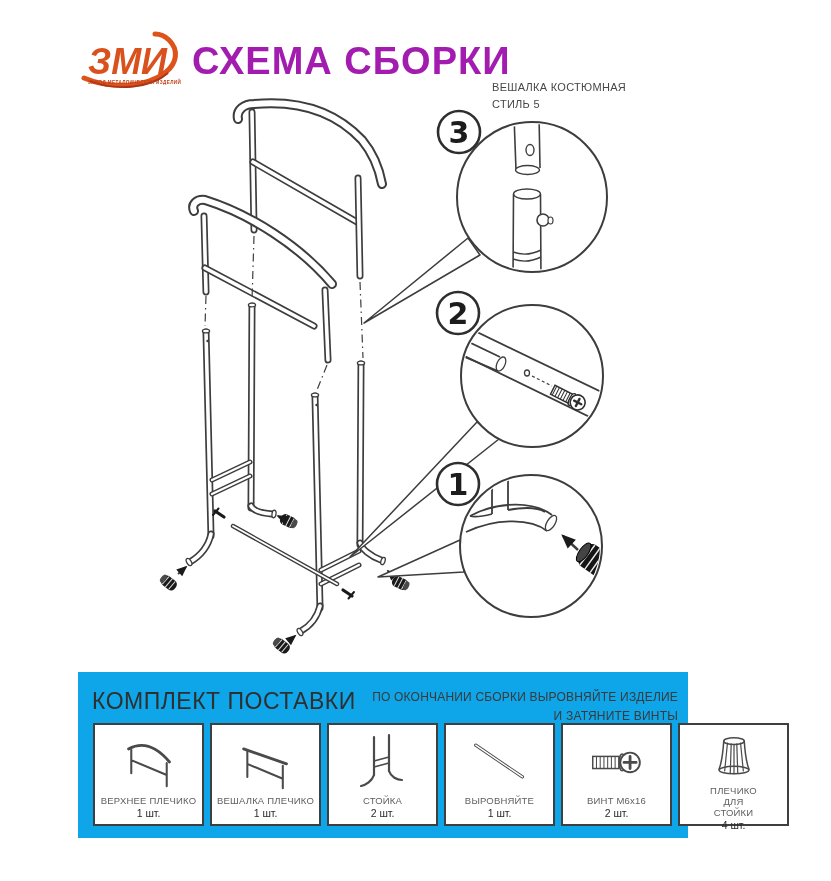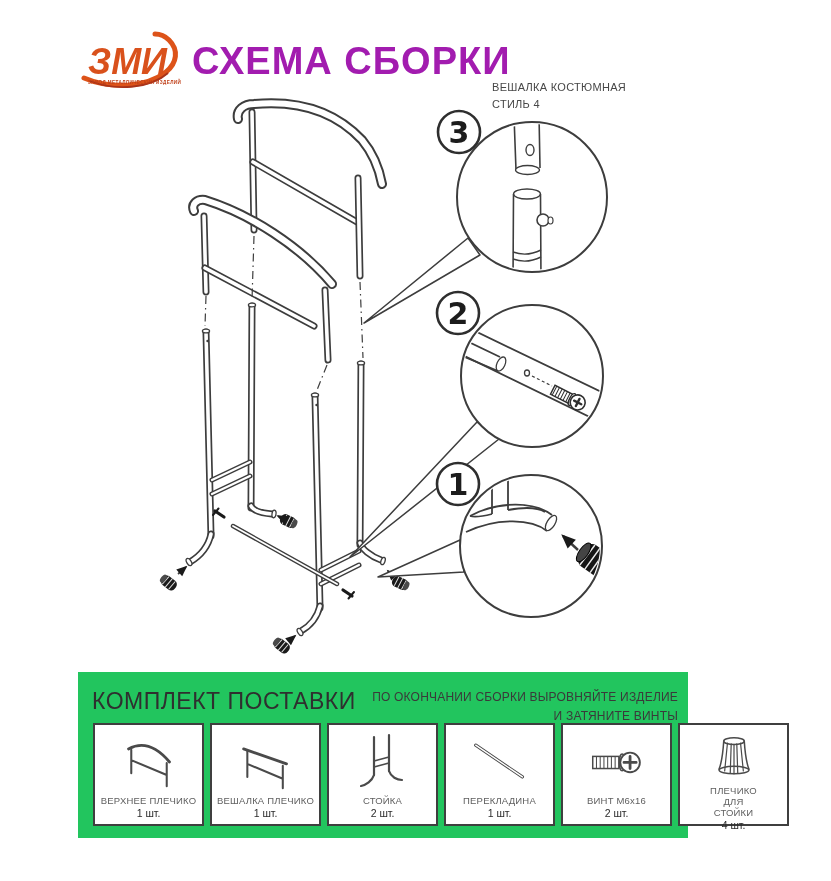--- a/index.html
+++ b/index.html
@@ -17,21 +17,21 @@
   .ti{fill:none;stroke:#ffffff;stroke-linecap:round;stroke-linejoin:round;}
   .dd{stroke:#3d3d3d;stroke-width:1.2;fill:none;stroke-dasharray:8 4 1.5 4;}
   .ln{stroke:#3d3d3d;fill:none;}
   .cap{fill:#fff;stroke:#3d3d3d;stroke-width:1.3;}
   .tail{fill:#ffffff;stroke:#3d3d3d;stroke-width:1.5;stroke-linejoin:round;}
   .bigc{fill:#ffffff;stroke:#3d3d3d;stroke-width:2;}
   .badge{fill:#ffffff;stroke:#2e2e2e;stroke-width:2.6;}
   .bnum{font-family:"DejaVu Sans",sans-serif;font-size:30px;font-weight:bold;
         fill:#1c1c1c;text-anchor:middle;}
   
-  .kit{position:absolute;left:78px;top:672px;width:610px;height:166px;background:#22c55e;}
+  .kit{position:absolute;left:78px;top:672px;width:610px;height:166px;background:#0ea5e9;}
   .kit-head{position:absolute;left:14px;top:16px;font-size:23px;color:#2f2f2f;
             letter-spacing:.5px;white-space:nowrap;}
   .kit-note{position:absolute;right:10px;top:16px;text-align:right;font-size:12px;
             color:#3a3a3a;line-height:19px;letter-spacing:.2px;}
   .boxes{position:absolute;left:15px;top:51px;display:flex;gap:6px;}
   .pbox{width:111px;height:103px;box-sizing:border-box;background:#fff;border:2px solid #3f3f3f;
         display:flex;flex-direction:column;align-items:center;padding:4px 2px 5px 2px;}
   .picon{flex:1;display:flex;align-items:center;justify-content:center;}
   .pname{font-size:9.5px;color:#606060;text-align:center;line-height:11px;letter-spacing:.2px;}
   .pname.narrow{max-width:60px;}
@@ -45,21 +45,21 @@
 
   <svg class="logo" viewBox="0 0 104 66">
     <path d="M4,50 C30,61 66,60 86,44 C97,35 99,22 89,12 C85,8 80,6 75,6" stroke="#dd5319" stroke-width="5" fill="none" stroke-linecap="round"></path>
     <path d="M10,53 C35,63 70,61 88,45" stroke="#a8331a" stroke-width="1.8" fill="none"></path>
     <text x="8" y="46" font-size="36" font-weight="bold" font-style="italic" fill="#d9511c">ЗМИ</text>
     <text x="8" y="56" font-size="4.6" font-weight="bold" letter-spacing="0.4" fill="#bf3e17">ЗАВОД МЕТАЛЛИЧЕСКИХ ИЗДЕЛИЙ</text>
   </svg>
   <div class="title">СХЕМА СБОРКИ</div>
   <div class="subtitle">
     <div>ВЕШАЛКА КОСТЮМНАЯ</div>
-    <div>СТИЛЬ 4</div>
+    <div>СТИЛЬ 5</div>
   </div>
 
   <svg class="diagram" viewBox="0 0 831 881">
     <defs>
       <marker id="arr" markerWidth="8" markerHeight="8" refX="5.5" refY="3" orient="auto">
         <path d="M0.5,0.5 L6.5,3 L0.5,5.5 z" fill="#1a1a1a"></path>
       </marker>
       <clipPath id="c3clip">
           <circle cx="532" cy="197" r="73"></circle>
         </clipPath>
@@ -275,21 +275,21 @@
         <div class="pqty">2 шт.</div>
       </div>
 
       <div class="pbox">
         <div class="picon">
           <svg width="72" height="56" viewBox="0 0 72 60">
             <path d="M10,12 L60,46" stroke="#4a4a4a" stroke-width="3.5" fill="none" stroke-linecap="round"></path>
             <path d="M10,12 L60,46" stroke="#fff" stroke-width="1.5" fill="none" stroke-linecap="round"></path>
           </svg>
         </div>
-        <div class="pname">ПЕРЕКЛАДИНА</div>
+        <div class="pname">ВЫРОВНЯЙТЕ</div>
         <div class="pqty">1 шт.</div>
       </div>
 
       <div class="pbox">
         <div class="picon">
           <svg width="72" height="56" viewBox="0 0 72 60">
             <rect x="10" y="24" width="28" height="13" fill="#fff" stroke="#4a4a4a" stroke-width="1.6"></rect>
             <path class="icon-stroke" stroke-width="1.1" d="M14,24 V37 M18,24 V37 M22,24 V37 M26,24 V37 M30,24 V37 M34,24 V37"></path>
             <ellipse cx="41.5" cy="30.5" rx="3" ry="9" fill="#fff" stroke="#4a4a4a" stroke-width="1.6"></ellipse>
             <circle cx="50" cy="30.5" r="10.5" fill="#fff" stroke="#4a4a4a" stroke-width="2"></circle>

